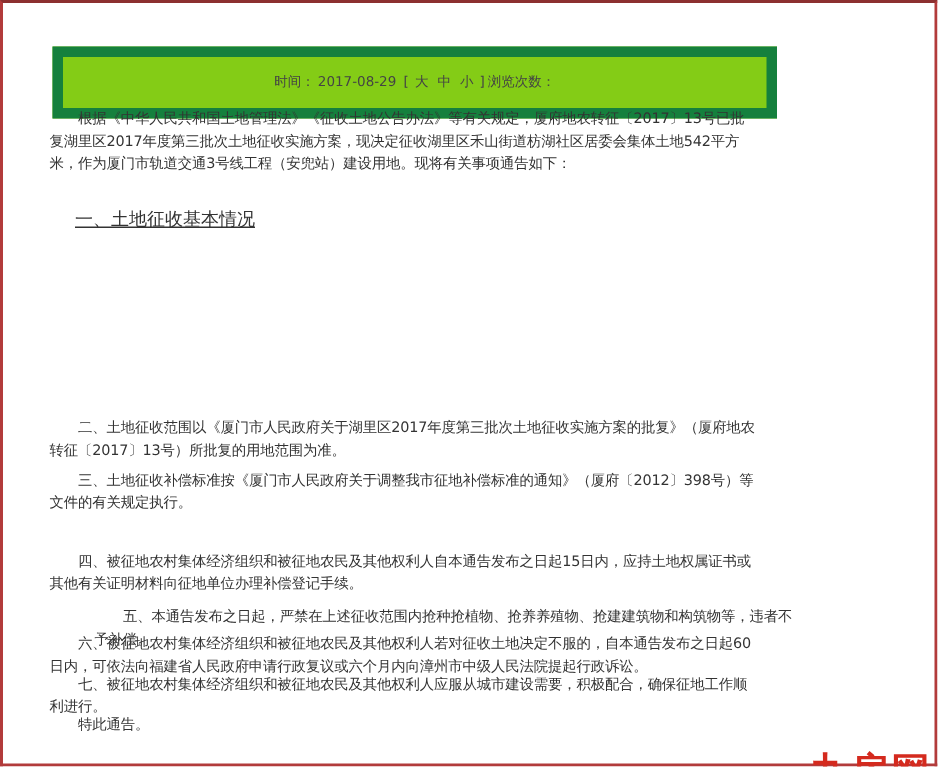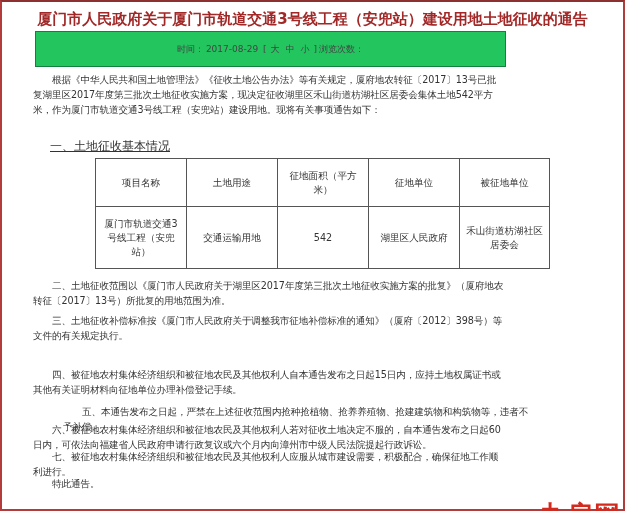--- a/index.html
+++ b/index.html
@@ -21,22 +21,22 @@
       position: absolute; left: 0; top: 8px; width: 621px;
       text-align: center;
       font-size: 15px; font-weight: bold;
       color: #a22828;
       letter-spacing: 0px;
       white-space: nowrap;
     }
     .meta-bar {
       position: absolute; left: 33px; top: 29px;
       width: 469px; height: 34px;
-      background: #22c55e;
-      border: 1px solid #15803d;
+      background: #84cc16;
+      border: 7px solid #15803d;
       font-size: 9px; color: #444;
       text-align: center; line-height: 34px;
       white-space: nowrap;
     }
     .meta-bar span { margin: 0 1px; }
     .meta-bar .size-btn { cursor: pointer; margin: 0 3px; }
     .para {
       position: absolute; left: 31px; width: 472px;
       font-size: 9.6px; line-height: 15px; color: #333;
       text-indent: 19px;
@@ -73,49 +73,30 @@
       font-size: 10px; color: #d42a1e; line-height: 11px;
       font-family: "Liberation Sans", sans-serif;
       margin-top: 40px;
     }
   </style>
 </head>
 <body>
 
 <div class="frame">
 
-  <div class="title">厦门市人民政府关于厦门市轨道交通3号线工程（安兜站）建设用地土地征收的通告</div>
 
   <div class="meta-bar">
     <span>时间：</span><span>2017-08-29</span>
     <span>[</span><span class="size-btn">大</span><span class="size-btn">中</span><span class="size-btn">小</span><span>]</span><span>浏览次数：</span>
   </div>
 
   <div class="para" style="top:70px;">根据《中华人民共和国土地管理法》《征收土地公告办法》等有关规定，厦府地农转征〔2017〕13号已批复湖里区2017年度第三批次土地征收实施方案，现决定征收湖里区禾山街道枋湖社区居委会集体土地542平方米，作为厦门市轨道交通3号线工程（安兜站）建设用地。现将有关事项通告如下：</div>
 
   <div class="section-head">一、土地征收基本情况</div>
 
-  <table class="land">
-    <tbody>
-        <tr class="hdr">
-      <td style="width:82px;">项目名称</td>
-      <td style="width:82px;">土地用途</td>
-      <td style="width:82px;">征地面积（平方米）</td>
-      <td style="width:82px;">征地单位</td>
-      <td style="width:81px;">被征地单位</td>
-    </tr>
-    <tr class="row">
-      <td>厦门市轨道交通3号线工程（安兜站）</td>
-      <td>交通运输用地</td>
-      <td>542</td>
-      <td>湖里区人民政府</td>
-      <td>禾山街道枋湖社区居委会</td>
-    </tr>
-  </tbody>
-    </table>
 
   <div class="para" style="top:276px;">二、土地征收范围以《厦门市人民政府关于湖里区2017年度第三批次土地征收实施方案的批复》（厦府地农转征〔2017〕13号）所批复的用地范围为准。</div>
   <div class="para" style="top:311px;">三、土地征收补偿标准按《厦门市人民政府关于调整我市征地补偿标准的通知》（厦府〔2012〕398号）等文件的有关规定执行。</div>
   <div class="para" style="top:365px;">四、被征地农村集体经济组织和被征地农民及其他权利人自本通告发布之日起15日内，应持土地权属证书或其他有关证明材料向征地单位办理补偿登记手续。</div>
   <div class="para" style="top:402px;margin-left:30px;">五、本通告发布之日起，严禁在上述征收范围内抢种抢植物、抢养养殖物、抢建建筑物和构筑物等，违者不予补偿。</div>
   <div class="para" style="top:410px;margin-top:10px;">六、被征地农村集体经济组织和被征地农民及其他权利人若对征收土地决定不服的，自本通告发布之日起60日内，可依法向福建省人民政府申请行政复议或六个月内向漳州市中级人民法院提起行政诉讼。</div>
   <div class="para" style="top:474px;">特此通告。</div>
   <div class="para" style="top:447px;">七、被征地农村集体经济组织和被征地农民及其他权利人应服从城市建设需要，积极配合，确保征地工作顺利进行。</div>
 
 </div>

